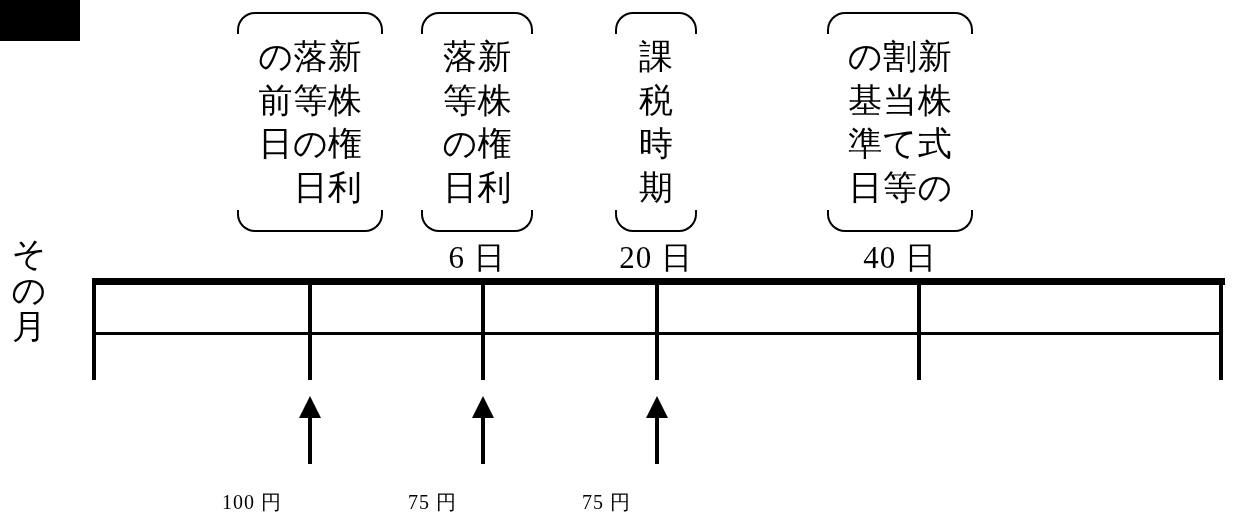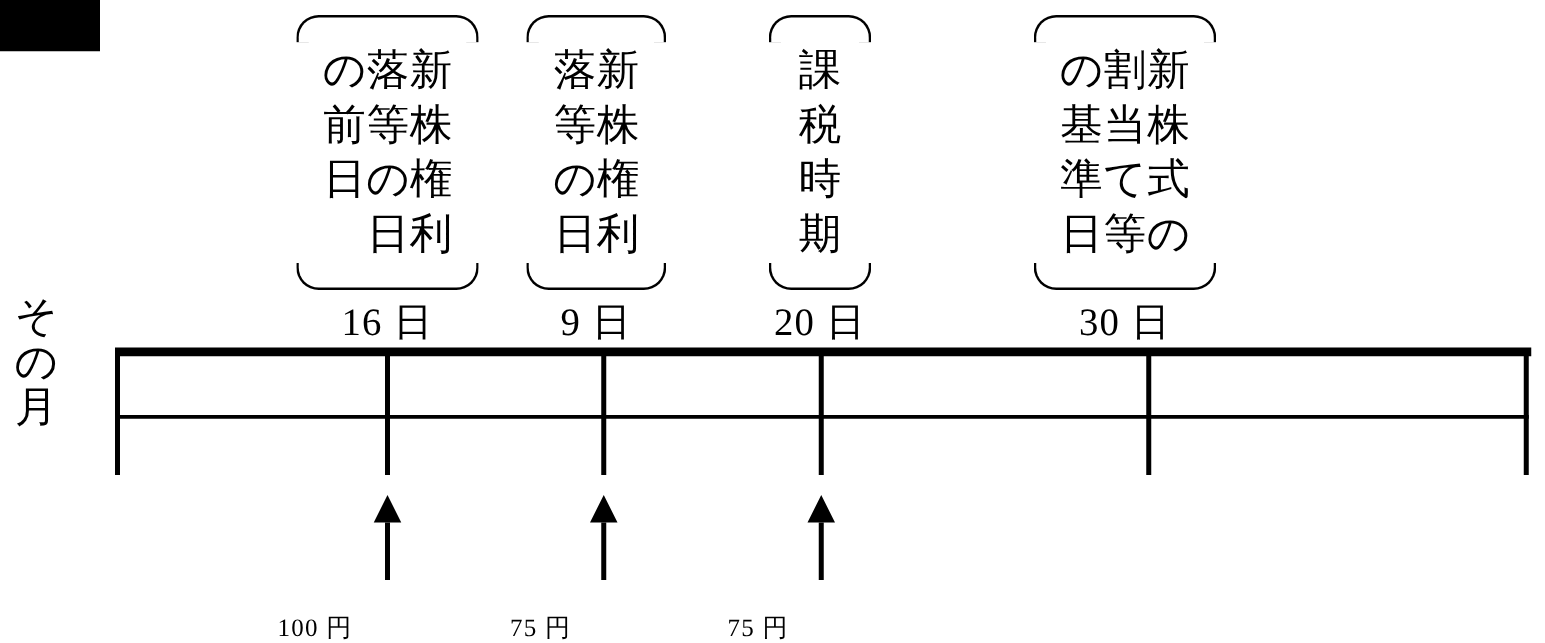--- a/index.html
+++ b/index.html
@@ -159,41 +159,40 @@
         <span class="ch">の</span>
         <span class="ch">日</span>
       </div>
       <div class="vcol">
         <span class="ch">の</span>
         <span class="ch">前</span>
         <span class="ch">日</span>
       </div>
     </div>
     <div class="brace-bot"></div>
-    <div class="day-label">16 日</div>
   </div>
 
   <div class="abs event-group" style="left:421px; top:12px; width:112px;">
     <div class="brace-top"></div>
     <div class="vcols">
       <div class="vcol">
         <span class="ch">新</span>
         <span class="ch">株</span>
         <span class="ch">権</span>
         <span class="ch">利</span>
       </div>
       <div class="vcol">
         <span class="ch">落</span>
         <span class="ch">等</span>
         <span class="ch">の</span>
         <span class="ch">日</span>
       </div>
     </div>
     <div class="brace-bot"></div>
-    <div class="day-label">9 日</div>
+    <div class="day-label">6 日</div>
   </div>
 
   <div class="abs event-group" style="left:615px; top:12px; width:82px;">
     <div class="brace-top"></div>
     <div class="vcols">
       <div class="vcol">
         <span class="ch">課</span>
         <span class="ch">税</span>
         <span class="ch">時</span>
         <span class="ch">期</span>
@@ -219,21 +218,21 @@
         <span class="ch">等</span>
       </div>
       <div class="vcol">
         <span class="ch">の</span>
         <span class="ch">基</span>
         <span class="ch">準</span>
         <span class="ch">日</span>
       </div>
     </div>
     <div class="brace-bot"></div>
-    <div class="day-label">30 日</div>
+    <div class="day-label">40 日</div>
   </div>
 
   <div class="abs" id="rule-thick"></div>
   <div class="abs" id="rule-mid"></div>
 
   <div class="abs vline edge" style="left:92px;"></div>
   <div class="abs vline" style="left:308px;"></div>
   <div class="abs vline" style="left:481px;"></div>
   <div class="abs vline" style="left:655px;"></div>
   <div class="abs vline" style="left:917px;"></div>

